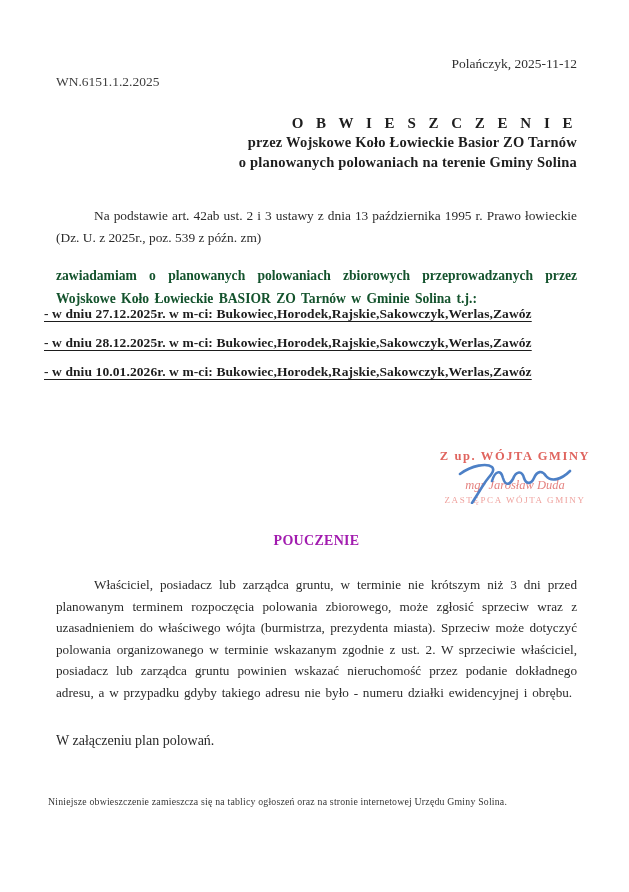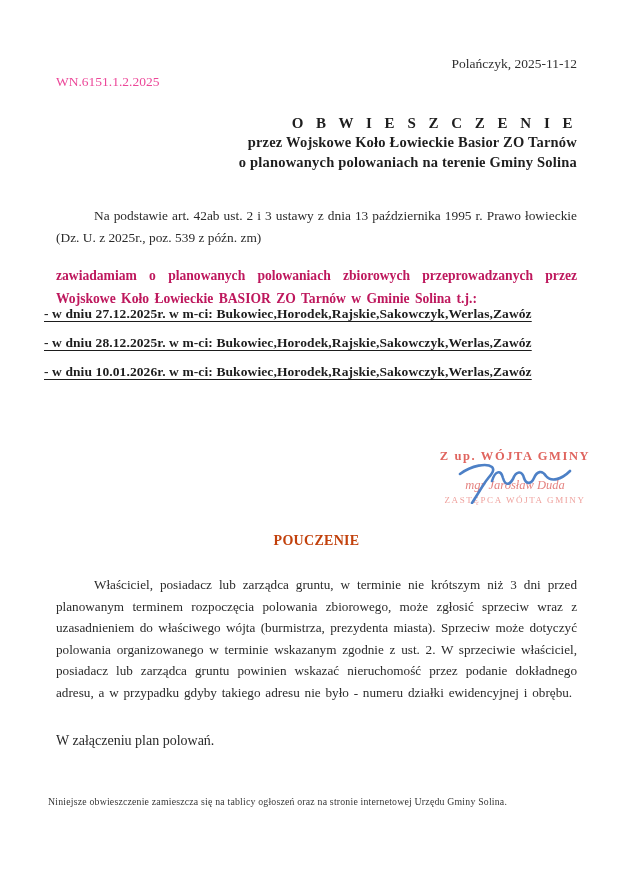--- a/index.html
+++ b/index.html
@@ -12,40 +12,40 @@
     overflow:hidden;
   }
   .page{position:absolute;inset:0;width:629px;height:892px;}
 
   .place-date{
     position:absolute;top:55px;left:56px;width:521px;
     text-align:right;font-size:13.5px;line-height:17px;color:#303030;
   }
   .reference{
     position:absolute;top:73px;left:56px;
-    font-size:13.5px;line-height:17px;color:#ec4899;
+    font-size:13.5px;line-height:17px;color:#404040;
   }
 
   .heading{
     position:absolute;top:113px;left:56px;width:521px;
     text-align:right;font-weight:bold;color:#1e1e1e;
   }
   .heading .title{font-size:15px;line-height:20px;letter-spacing:4.5px;}
   .heading .sub{font-size:14.5px;line-height:19.5px;letter-spacing:0.2px;}
 
   .legal{
     position:absolute;top:192px;left:56px;width:521px;
     font-size:13.4px;line-height:21.5px;text-align:justify;text-indent:38px;
     color:#2a2a2a;
   }
 
   .announcement{
     position:absolute;top:250px;left:56px;width:521px;
     font-size:13.6px;line-height:23px;text-align:justify;
-    font-weight:bold;color:#be185d;word-spacing:2px;
+    font-weight:bold;color:#14532d;word-spacing:2px;
   }
 
   .hunt-list{
     position:absolute;top:305px;left:44px;width:540px;
     font-size:13.5px;font-weight:bold;color:#1d1d1d;
   }
   .hunt-line{
     display:block;line-height:18px;margin-bottom:11px;
     text-decoration:underline;text-decoration-thickness:1.4px;text-underline-offset:3px;
     letter-spacing:0.1px;
@@ -69,21 +69,21 @@
     font-size:9px;line-height:12px;letter-spacing:1.6px;
     color:#efa29e;white-space:nowrap;
   }
   .stamp .sig{
     position:absolute;left:8px;top:10px;width:132px;height:46px;
     pointer-events:none;
   }
 
   .pouczenie-heading{
     position:absolute;top:532px;left:56px;width:521px;
-    text-align:center;font-weight:bold;font-size:14px;line-height:18px;color:#c2410c;
+    text-align:center;font-weight:bold;font-size:14px;line-height:18px;color:#a21caf;
     letter-spacing:0.3px;
   }
   .pouczenie-body{
     position:absolute;top:561px;left:56px;width:521px;
     font-size:13.2px;line-height:21.5px;text-align:justify;text-indent:38px;
     color:#2a2a2a;word-spacing:1.5px;
   }
 
   .attachment{
     position:absolute;top:732px;left:56px;width:521px;

